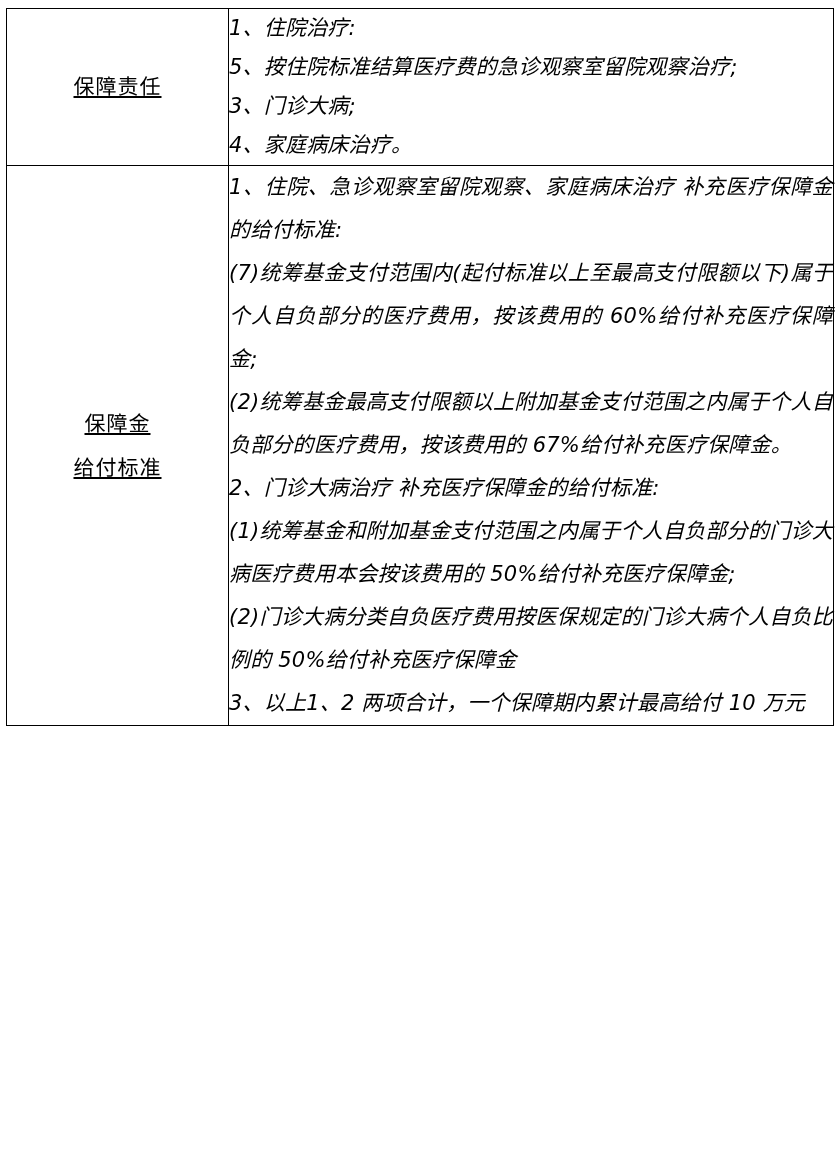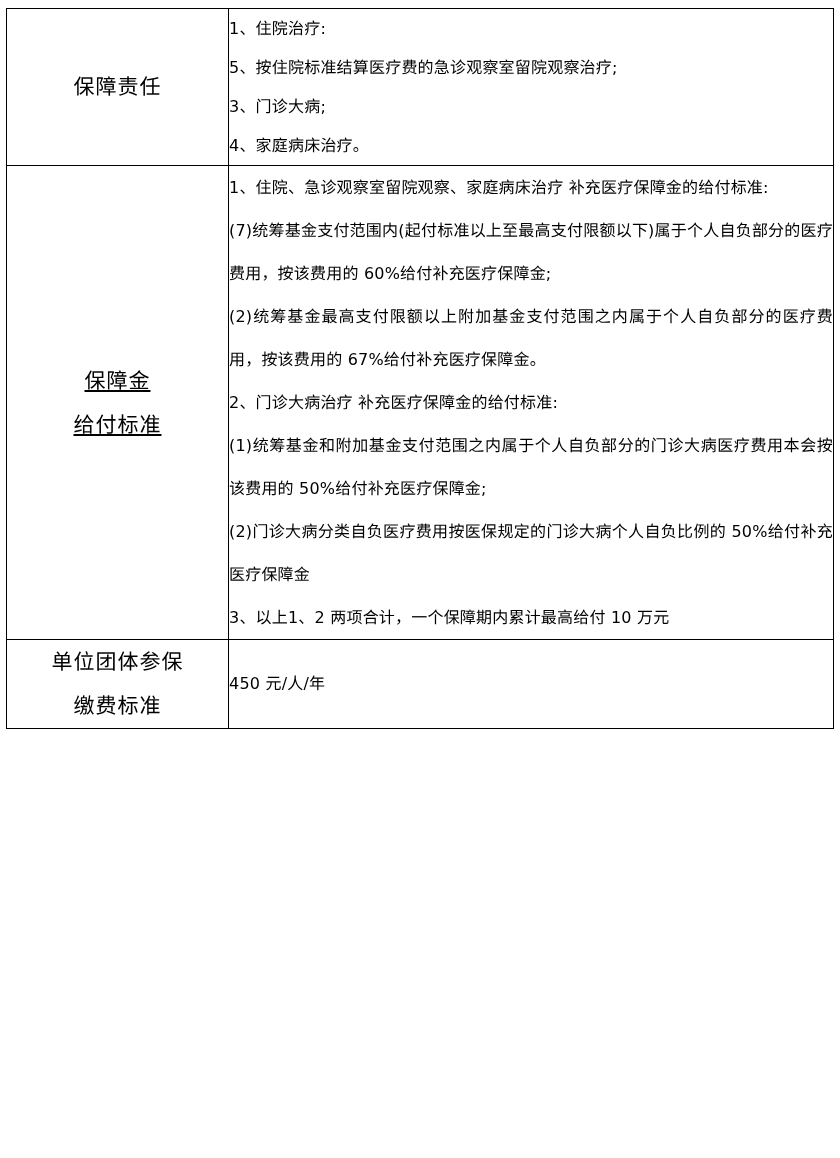--- a/index.html
+++ b/index.html
@@ -44,29 +44,30 @@
     line-height: 38px;
   }
   .label-line {
     display: block;
     white-space: nowrap;
   }
   .para {
     display: block;
     text-align: justify;
     text-justify: inter-ideograph;
-    font-size: 16px;
+    font-size: 21px;
     line-height: 38px;
     letter-spacing: 0.2px;
+    font-style: italic;
   }
   .row-responsibility .content-cell .para { line-height: 39px; }
   .row-standard .content-cell .para { line-height: 43px; }
   .row-fee .content-cell .para { line-height: 38px; }
   .row-fee .content-cell { padding-top: 10px; padding-bottom: 10px; }
-  .row-responsibility .label-cell { font-size: 21px; }
+  .row-responsibility .label-cell { font-size: 21px; text-decoration: underline; }
   .row-standard .label-cell { line-height: 44px; text-decoration: underline; }
   .row-fee .label-cell { line-height: 44px; }
 </style>
 </head>
 <body>
 
 <div class="page">
   <table class="doc-table">
     <colgroup>
       <col style="width:222px">
@@ -92,24 +93,15 @@
         <td class="content-cell">
           <span class="para">1、住院、急诊观察室留院观察、家庭病床治疗 补充医疗保障金的给付标准:</span>
           <span class="para">(7)统筹基金支付范围内(起付标准以上至最高支付限额以下)属于个人自负部分的医疗费用，按该费用的 60%给付补充医疗保障金;</span>
           <span class="para">(2)统筹基金最高支付限额以上附加基金支付范围之内属于个人自负部分的医疗费用，按该费用的 67%给付补充医疗保障金。</span>
           <span class="para">2、门诊大病治疗 补充医疗保障金的给付标准:</span>
           <span class="para">(1)统筹基金和附加基金支付范围之内属于个人自负部分的门诊大病医疗费用本会按该费用的 50%给付补充医疗保障金;</span>
           <span class="para">(2)门诊大病分类自负医疗费用按医保规定的门诊大病个人自负比例的 50%给付补充医疗保障金</span>
           <span class="para">3、以上1、2 两项合计，一个保障期内累计最高给付 10 万元</span>
         </td>
       </tr>
-      <tr class="row-fee">
-        <td class="label-cell">
-          <span class="label-line">单位团体参保</span>
-          <span class="label-line">缴费标准</span>
-        </td>
-        <td class="content-cell">
-          <span class="para">450 元/人/年</span>
-        </td>
-      </tr>
     </tbody>
   </table>
 </div>
 
 </body></html>

